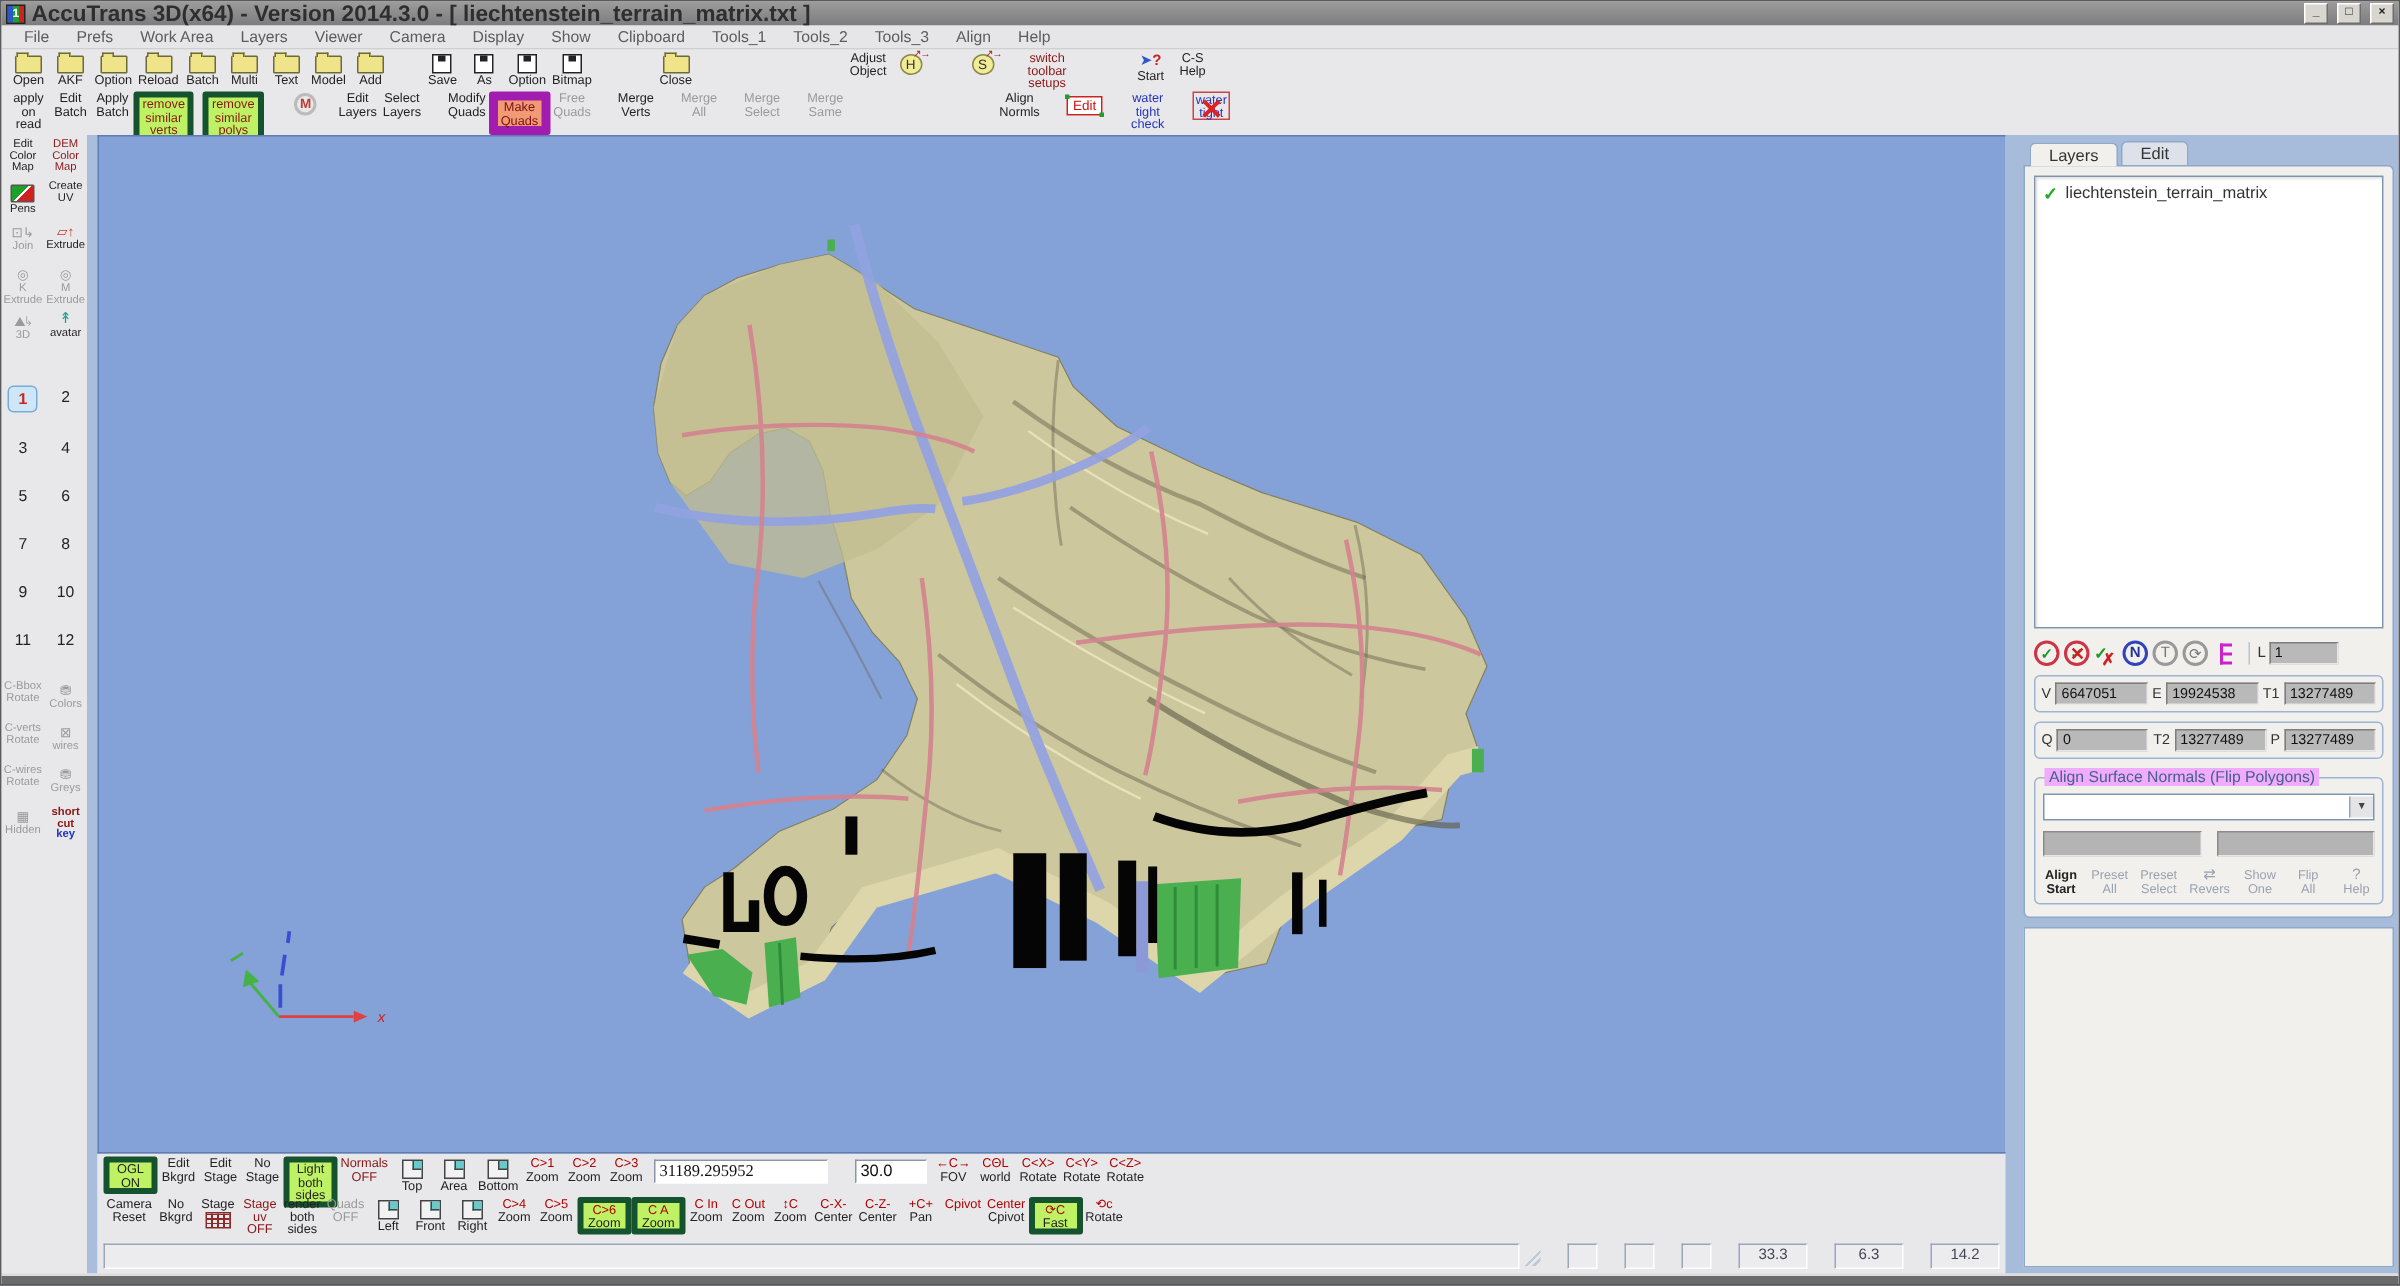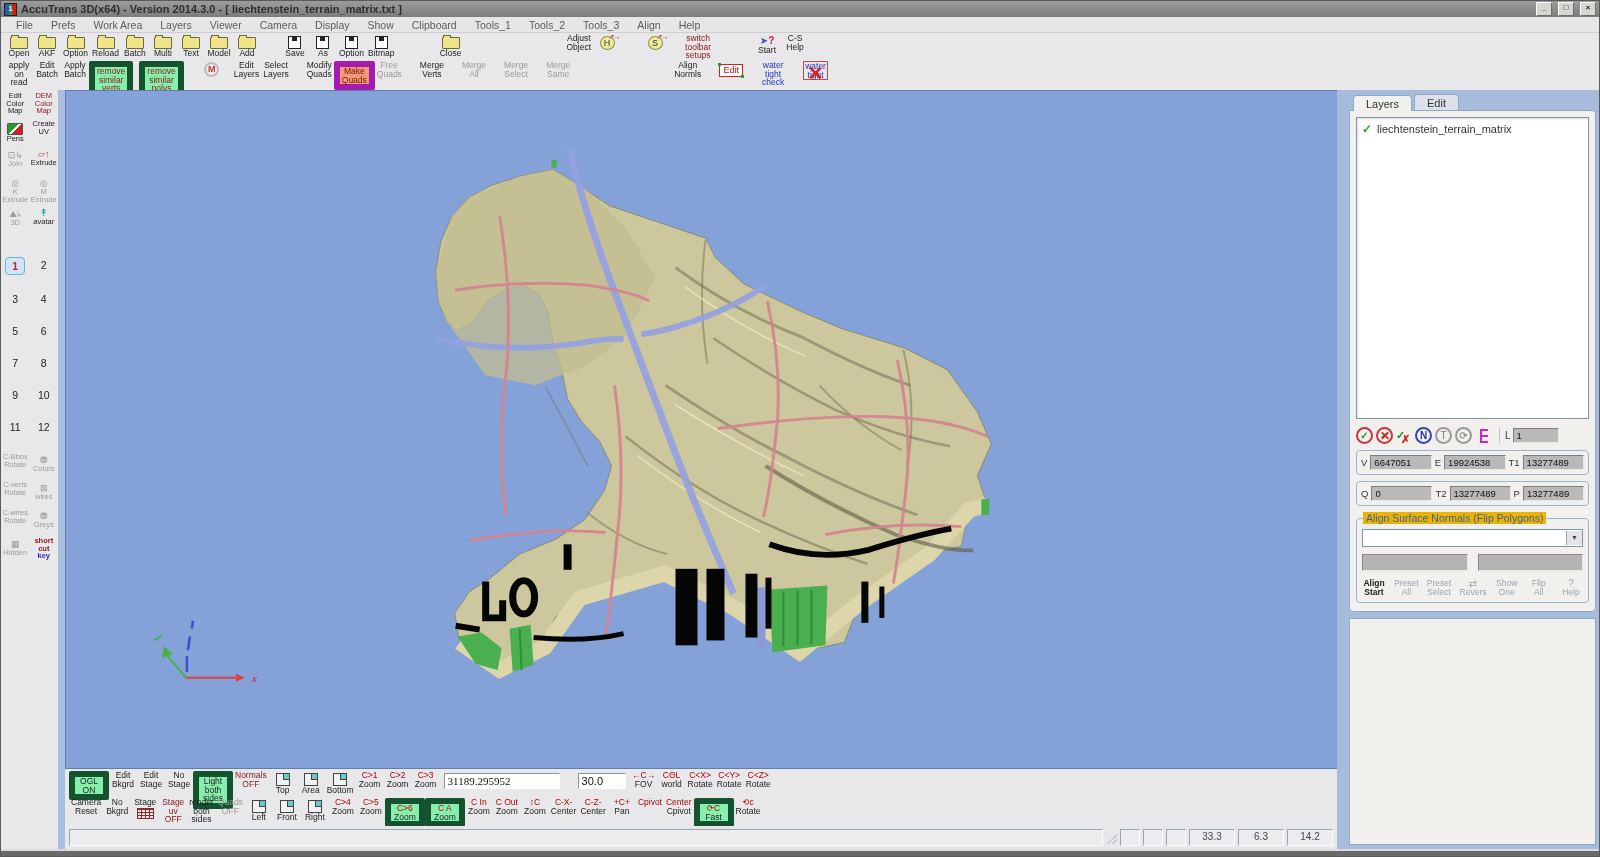--- a/index.html
+++ b/index.html
@@ -1,33 +1,33 @@
 <!DOCTYPE html>
 <html><head>
 <meta charset="utf-8">
 <style>
   html,body{margin:0;padding:0;background:#444;font-family:"Liberation Sans",sans-serif;}
   .app{width:1600px;height:857px;background:#e8e8eb;position:relative;overflow:hidden;display:flex;flex-direction:column;box-sizing:border-box;border:1px solid #5a5a5a;}
   
   .titlebar{height:16px;background:linear-gradient(#9c9c9c,#7c7c7c);display:flex;align-items:center;padding:0 3px;gap:4px;flex:0 0 auto;}
   .appicon{width:11px;height:11px;flex:0 0 auto;background:linear-gradient(90deg,#2a58c8 34%,#1fa02a 34% 67%,#d02020 67%);border:1px solid #222;color:#fff;font-size:8px;line-height:10px;text-align:center;font-weight:bold;}
-  .title{font-size:11px;font-weight:bold;color:#2e2e2e;white-space:nowrap;flex:1;}
+  .title{font-size:15px;font-weight:bold;color:#2e2e2e;white-space:nowrap;flex:1;}
   .winbtn{width:14px;height:12px;background:#d9d6d0;border:1px solid;border-color:#fff #6e6e6e #6e6e6e #fff;font-size:8px;line-height:10px;text-align:center;font-weight:bold;color:#222;margin-left:2px;}
   
   .menubar{height:15px;background:#e6e6e9;border-bottom:1px solid #cfcfcf;display:flex;align-items:center;gap:0;padding:0 6px;flex:0 0 auto;}
   .menuitem{font-size:10.5px;color:#5c5c5c;padding:15px 9px;white-space:nowrap;}
   
   .tbar{background:#e8e8eb;padding:1px 4px 2px 4px;flex:0 0 auto;}
   .tbrow{display:flex;align-items:flex-start;height:27px;}
   .tb{display:flex;flex-direction:column;align-items:center;justify-content:flex-start;padding:0 2px;min-width:24px;cursor:default;}
   .tb .lb{display:block;font-size:8.5px;line-height:8.5px;color:#222;white-space:pre-line;text-align:center;}
   .tb.dim .lb{color:#9a9a9a;}
   .tb.dr .lb{color:#8b1515;}
   .tb.blue .lb{color:#2233bb;}
-  .tb.on{background:#86efac;border:6px solid #14532d;border-radius:2px;}
+  .tb.on{background:#bef264;border:4px solid #14532d;border-radius:2px;}
   .tb.on.dr .lb{color:#8b1515;}
   .tb.mq{background:#f09a76;border:6px solid #a21caf;border-radius:2px;}
   .tb.mq .lb{color:#7a1010;}
   .cam .lb::first-line{color:#b00000;}
   .uv .lb{color:#7733cc;}
   .uv .lb::first-line{color:#222;}
   
   .ic{display:block;flex:0 0 auto;}
   .g-folder{width:16px;height:10px;background:#efe48a;border:1px solid #6b6b3a;border-radius:1px;position:relative;margin-top:3px;}
   .g-folder::before{content:"";position:absolute;top:-3px;left:0;width:6px;height:2px;background:#efe48a;border:1px solid #6b6b3a;border-bottom:none;}
@@ -66,21 +66,21 @@
   .viewport{flex:1;background:#84a1d8;border:1px solid #5f7db0;border-right:none;position:relative;min-height:0;}
   .vpsvg{width:100%;height:100%;display:block;}
   
   .bbar{background:#e8e8eb;padding:2px 4px 1px 4px;flex:0 0 auto;}
   .field{background:#fff;border:1px solid;border-color:#8a96a8 #fff #fff #8a96a8;font-size:11px;color:#111;padding:1px 3px;margin:2px 4px 0 4px;white-space:nowrap;}
   .f-fov{width:108px;font-family:Liberation Serif, serif;} .f-ang{width:40px;margin-left:14px;}
   
   .statusbar{height:21px;background:#e8e8eb;display:flex;align-items:center;padding:1px 4px;gap:0;flex:0 0 auto;}
   .sfield{flex:1;height:15px;border:1px solid;border-color:#9aa6b8 #fdfdfd #fdfdfd #9aa6b8;background:#ececef;}
   .grip{width:12px;height:12px;margin-left:2px;background:linear-gradient(135deg,transparent 55%,#c0c9d6 55% 65%,transparent 65% 75%,#c0c9d6 75% 85%,transparent 85%);}
-  .scell2{height:15px;border:1px solid;border-color:#9aa6b8 #fdfdfd #fdfdfd #9aa6b8;background:#ececef;margin-left:3px;font-size:10px;color:#445;line-height:14px;text-align:center;}
+  .scell2{height:15px;border:1px solid;border-color:#9aa6b8 #fdfdfd #fdfdfd #9aa6b8;background:#ececef;margin-left:18px;font-size:10px;color:#445;line-height:14px;text-align:center;}
   .sc-sm{width:18px;} .sc-n{width:44px;}
   
   .rightcol{width:262px;flex:0 0 auto;background:#a7bcda;display:flex;flex-direction:column;padding:4px 3px 4px 12px;box-sizing:border-box;}
   .tabs{display:flex;gap:2px;padding-left:4px;}
   .tab{font-size:11px;color:#333;padding:2px 12px 1px 12px;background:#dde2ea;border:1px solid #8fa8c8;border-bottom:none;border-radius:4px 4px 0 0;}
   .tab.active{background:#f1f0ed;position:relative;top:1px;z-index:2;}
   .panel{background:#f1f0ed;border:1px solid #8fa8c8;border-radius:0 4px 4px 4px;padding:6px 6px 8px 6px;flex:0 0 auto;}
   .layerlist{height:300px;background:#fff;border:1px solid #7f94ad;box-shadow:inset 1px 1px 2px rgba(0,0,0,.15);overflow:hidden;}
   .layeritem{display:flex;align-items:center;gap:5px;padding:4px 5px;font-size:11px;color:#333;}
   .chk{color:#22aa22;font-weight:bold;font-size:12px;}
@@ -95,21 +95,21 @@
   .tree::before{content:"";position:absolute;left:3px;top:1px;bottom:1px;width:2px;background:#cc22cc;}
   .tree::after{content:"";position:absolute;left:3px;top:7px;width:8px;height:2px;background:#cc22cc;box-shadow:0 -6px 0 #cc22cc,0 6px 0 #cc22cc;}
   .lwrap{display:flex;align-items:center;margin-left:4px;gap:2px;border-left:1px solid #b5c4d8;padding-left:5px;}
   .lwrap .k{font-size:10px;color:#333;}
   .gfield{background:#b9b9b9;border:1px solid;border-color:#7e7e7e #e8e8e8 #e8e8e8 #7e7e7e;font-size:9.5px;color:#111;padding:1px 3px;white-space:nowrap;overflow:hidden;}
   .lval{width:38px;}
   .statrow{display:flex;align-items:center;gap:3px;border:1px solid #9db5d3;border-radius:4px;padding:4px 4px;margin-top:6px;}
   .statrow .k{font-size:9.5px;color:#333;flex:0 0 auto;}
   .statrow .gfield{flex:1;min-width:0;}
   .aligngroup{border:1px solid #9db5d3;border-radius:4px;margin-top:12px;padding:10px 5px 5px 5px;position:relative;}
-  .aligntitle{position:absolute;top:-7px;left:6px;background:#eab308;padding:0 3px;font-size:10.5px;color:#44618a;white-space:nowrap;}
+  .aligntitle{position:absolute;top:-7px;left:6px;background:#f0abfc;padding:0 3px;font-size:10.5px;color:#44618a;white-space:nowrap;}
   .combo{height:16px;background:#fff;border:1px solid #7f94ad;display:flex;align-items:center;justify-content:flex-end;}
   .combo .arrow{width:15px;height:14px;background:#e4e4e7;border-left:1px solid #9aa6b8;font-size:7px;color:#444;text-align:center;line-height:14px;}
   .pbars{display:flex;gap:10px;margin-top:7px;}
   .pbar{flex:1;height:15px;background:#b4b4b4;border:1px solid;border-color:#8a8a8a #e8e8e8 #e8e8e8 #8a8a8a;}
   .abtns{display:flex;justify-content:space-between;margin-top:8px;}
   .abtn{display:flex;flex-direction:column;align-items:center;min-width:24px;}
   .abtn .lb{font-size:8.5px;line-height:9px;color:#222;white-space:pre-line;text-align:center;font-weight:bold;}
   .abtn.dim .lb{color:#9aa2ae;font-weight:normal;}
   .abtn .gic{color:#9aa2ae;font-size:10px;line-height:9px;}
   .panel2{flex:1;background:#f1f0ed;border:1px solid #8fa8c8;margin-top:6px;}

